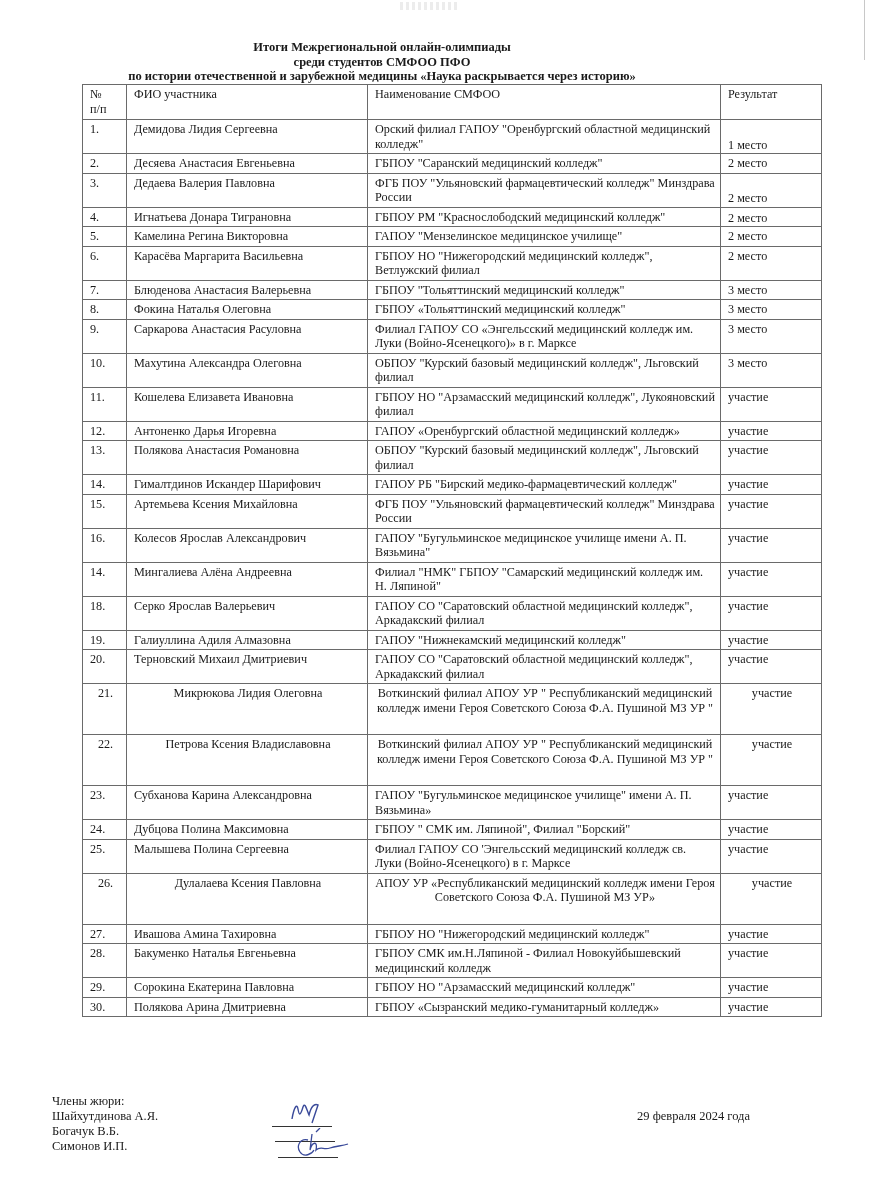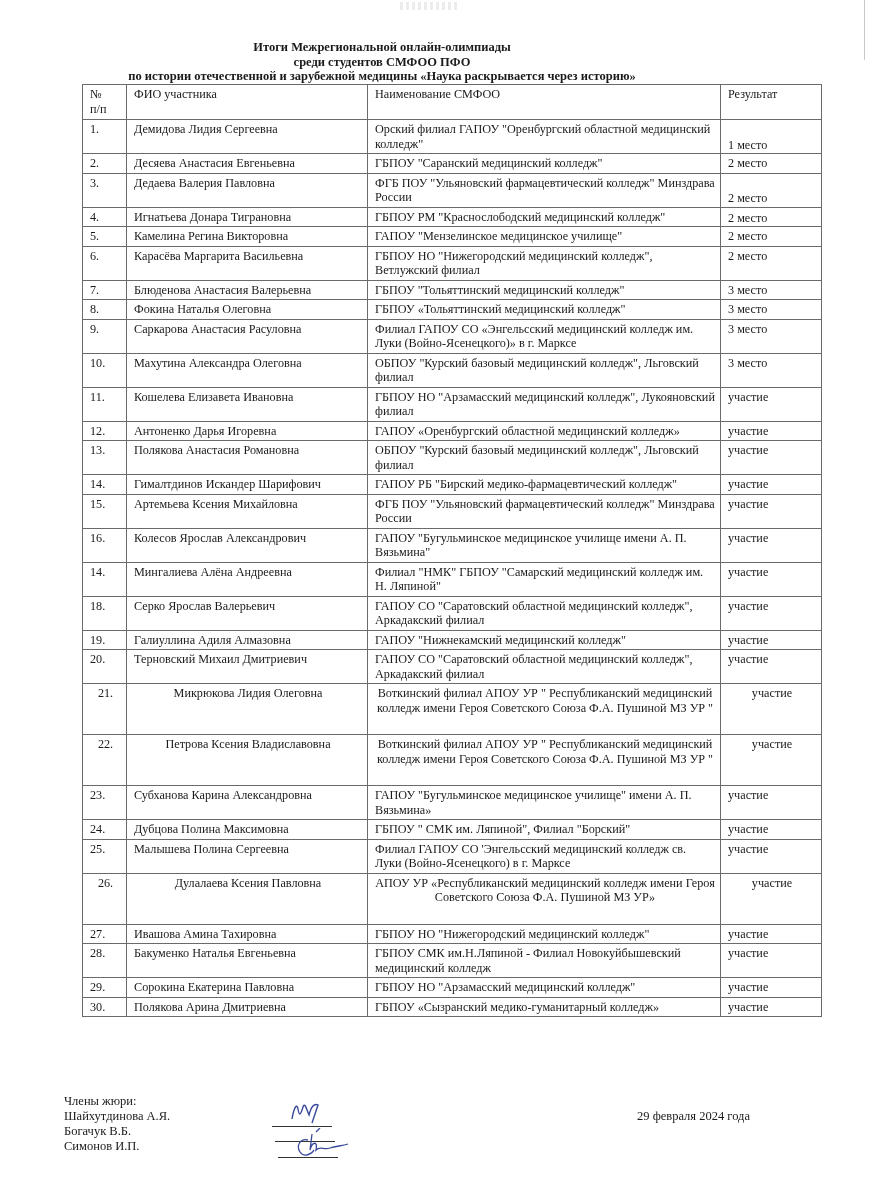--- a/index.html
+++ b/index.html
@@ -45,21 +45,21 @@
     col.c-org { width: 353px; }
     col.c-res { width: 101px; }
     th.h-num { padding-left: 8px; }
     th.h-name { text-align: center; }
     tr.head th { height: 30px; }
     tr.r3 td { height: 46px; text-align: center; }
     td.num { padding-left: 8px; }
     td.res.bottom { vertical-align: bottom; padding-bottom: 1px; }
     td.res { padding-left: 8px; }
     .footer {
-      position: absolute; left: 64px; top: 1094px;
+      position: absolute; left: 52px; top: 1094px;
       font-size: 12.5px; line-height: 15px;
     }
     .date {
       position: absolute; left: 637px; top: 1109px;
       font-size: 12.5px;
     }
     .sig-line {
       position: absolute; height: 1px; background: #333;
     }
     .sig {

